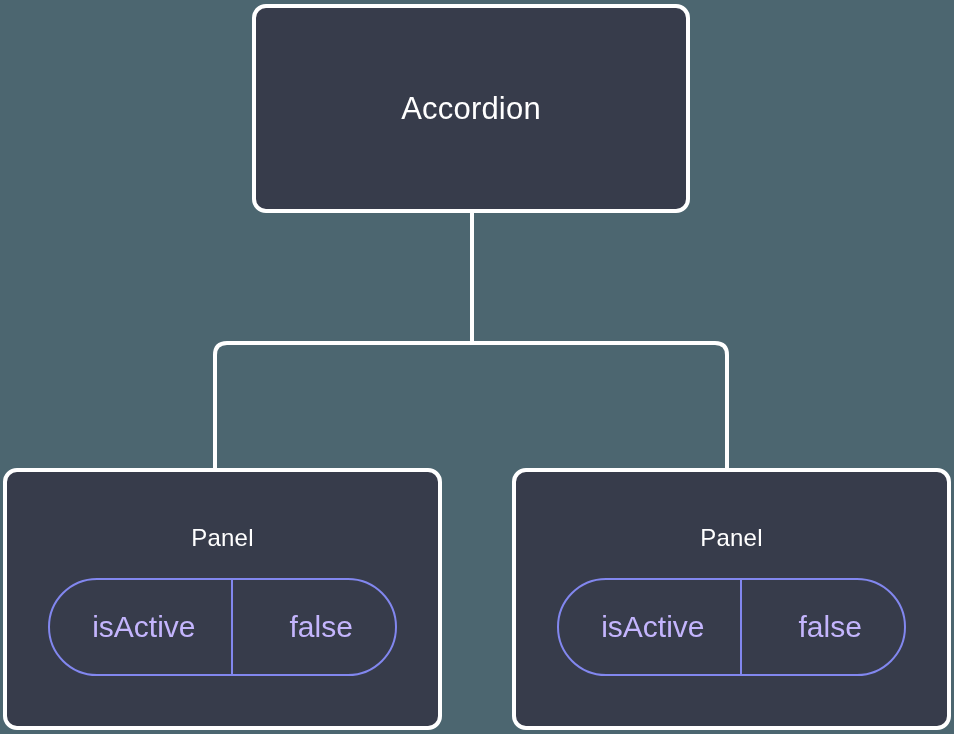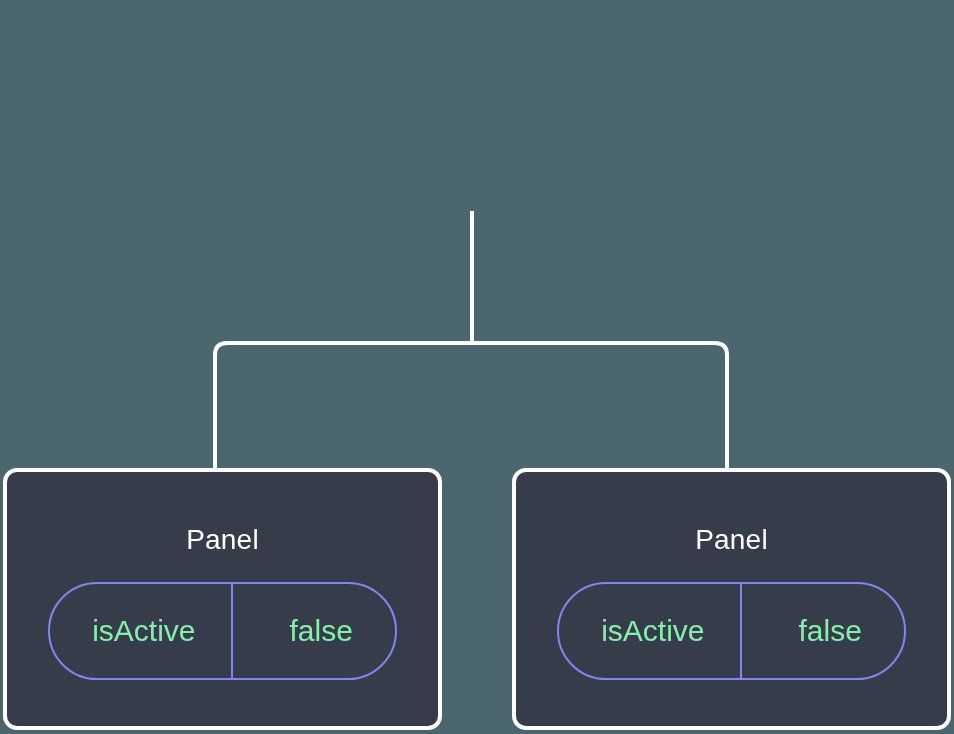--- a/index.html
+++ b/index.html
@@ -37,21 +37,21 @@
     background: #373c4b;
     border: 4px solid #ffffff;
     border-radius: 14px;
     display: flex;
     flex-direction: column;
     align-items: center;
   }
 
   .node-title {
     color: #ffffff;
-    font-size: 28px;
+    font-size: 24px;
     line-height: 1;
     letter-spacing: 0.2px;
     white-space: nowrap;
   }
 
   
   #node-accordion {
     left: 252px;
     top: 4px;
     width: 438px;
@@ -83,21 +83,21 @@
     display: flex;
     align-items: stretch;
     background: transparent;
   }
 
   .prop-key,
   .prop-val {
     display: flex;
     align-items: center;
     justify-content: center;
-    color: #86efac;
+    color: #c4b5fd;
     font-size: 30px;
     line-height: 1;
     white-space: nowrap;
   }
   .prop-key {
     padding: 0 36px 0 42px;
   }
   .prop-val {
     padding: 0 42px 0 56px;
     border-left: 2px solid #8287ef;
@@ -110,20 +110,23 @@
 
   <svg id="edges" viewBox="0 0 954 734" width="954" height="734" aria-hidden="true">
 
     <path d="M 472 211 L 472 343" fill="none" stroke="#ffffff" stroke-width="4" stroke-linecap="butt"></path>
 
     <path d="M 472 343 L 227 343 Q 215 343 215 355 L 215 470" fill="none" stroke="#ffffff" stroke-width="4" stroke-linecap="butt" stroke-linejoin="round"></path>
 
     <path d="M 472 343 L 715 343 Q 727 343 727 355 L 727 470" fill="none" stroke="#ffffff" stroke-width="4" stroke-linecap="butt" stroke-linejoin="round"></path>
   </svg>
 
+  <div class="node" id="node-accordion">
+    <span class="node-title">Accordion</span>
+  </div>
 
   <div class="node node-panel" id="node-panel-0">
     <span class="node-title">Panel</span>
     <div class="prop-pill">
       <span class="prop-key">isActive</span>
       <span class="prop-val">false</span>
     </div>
   </div>
 
   <div class="node node-panel" id="node-panel-1">

